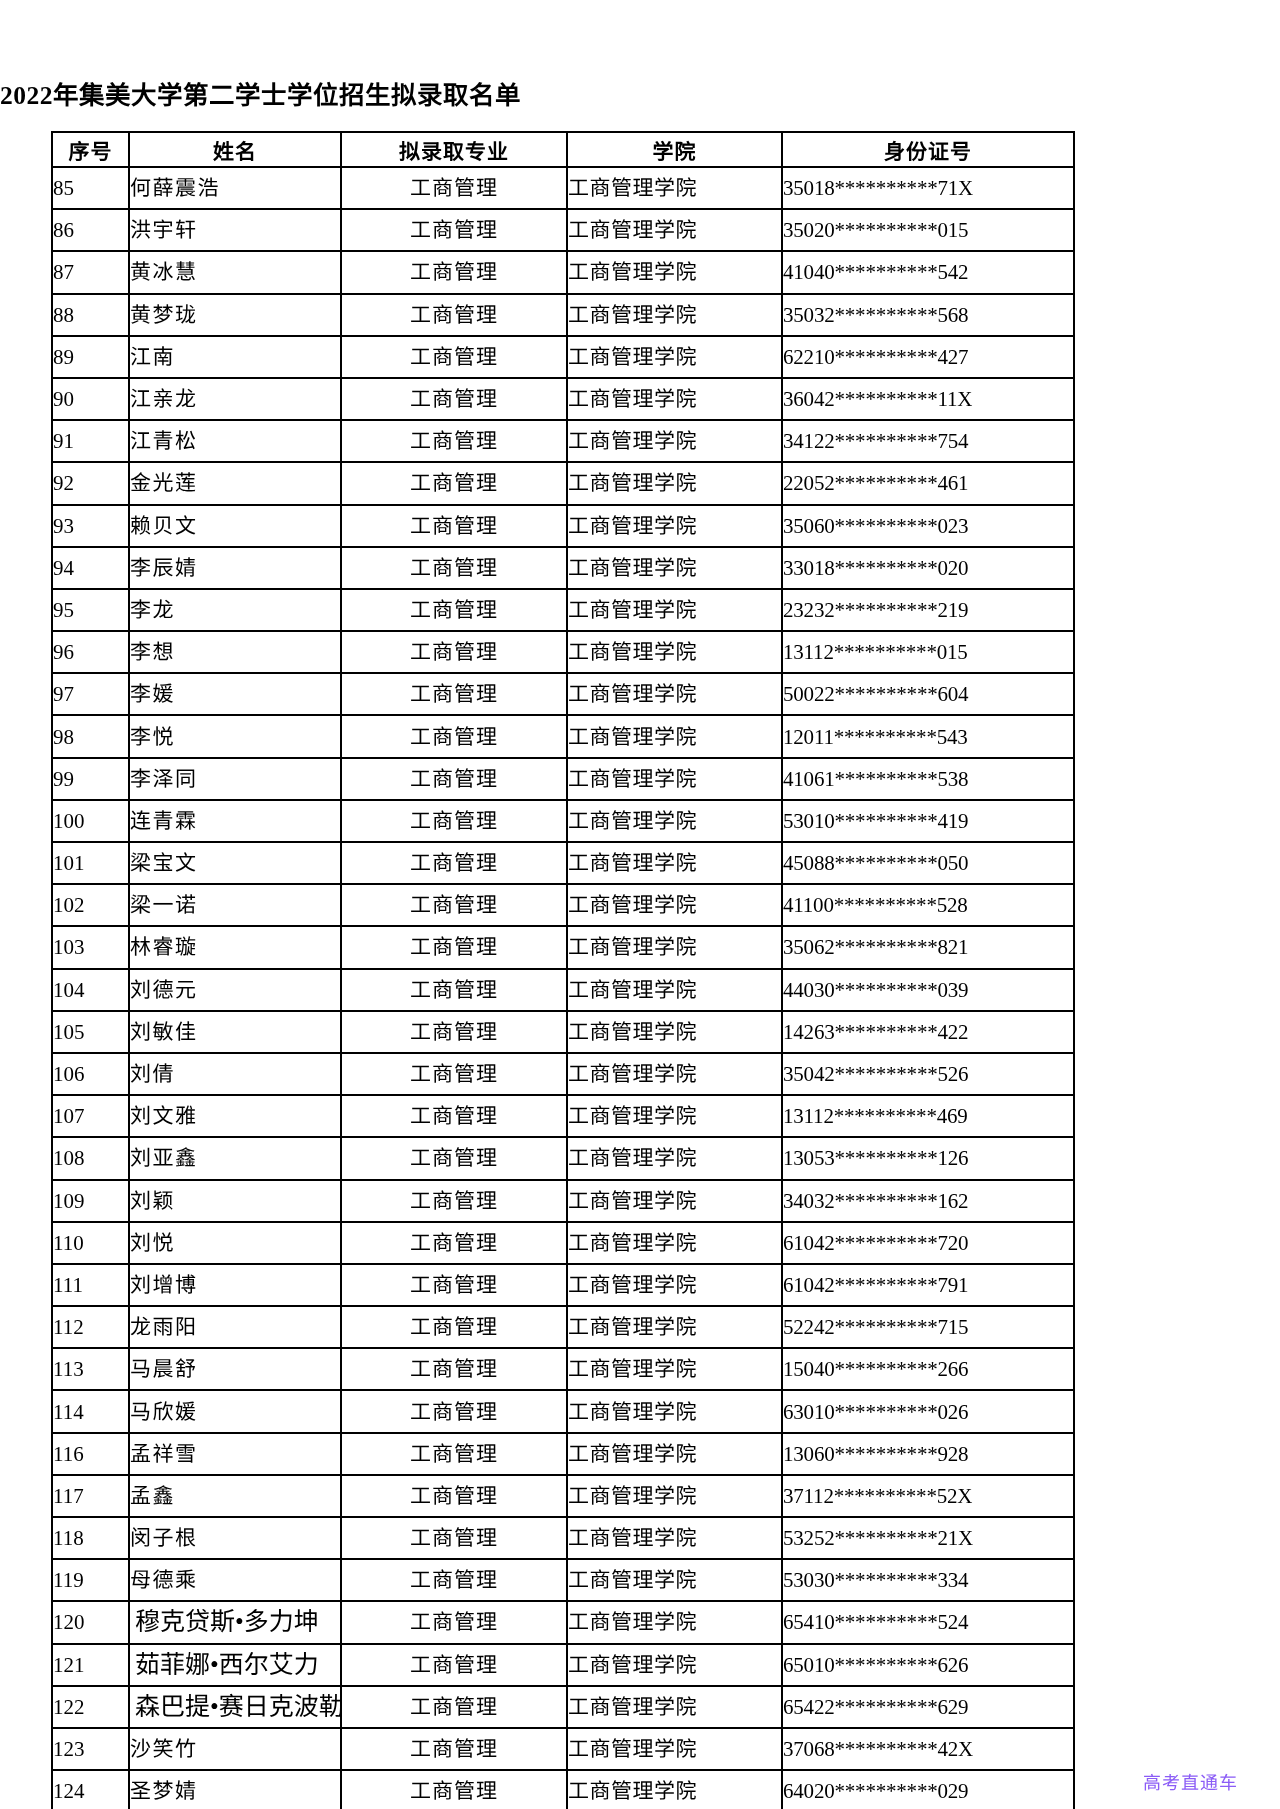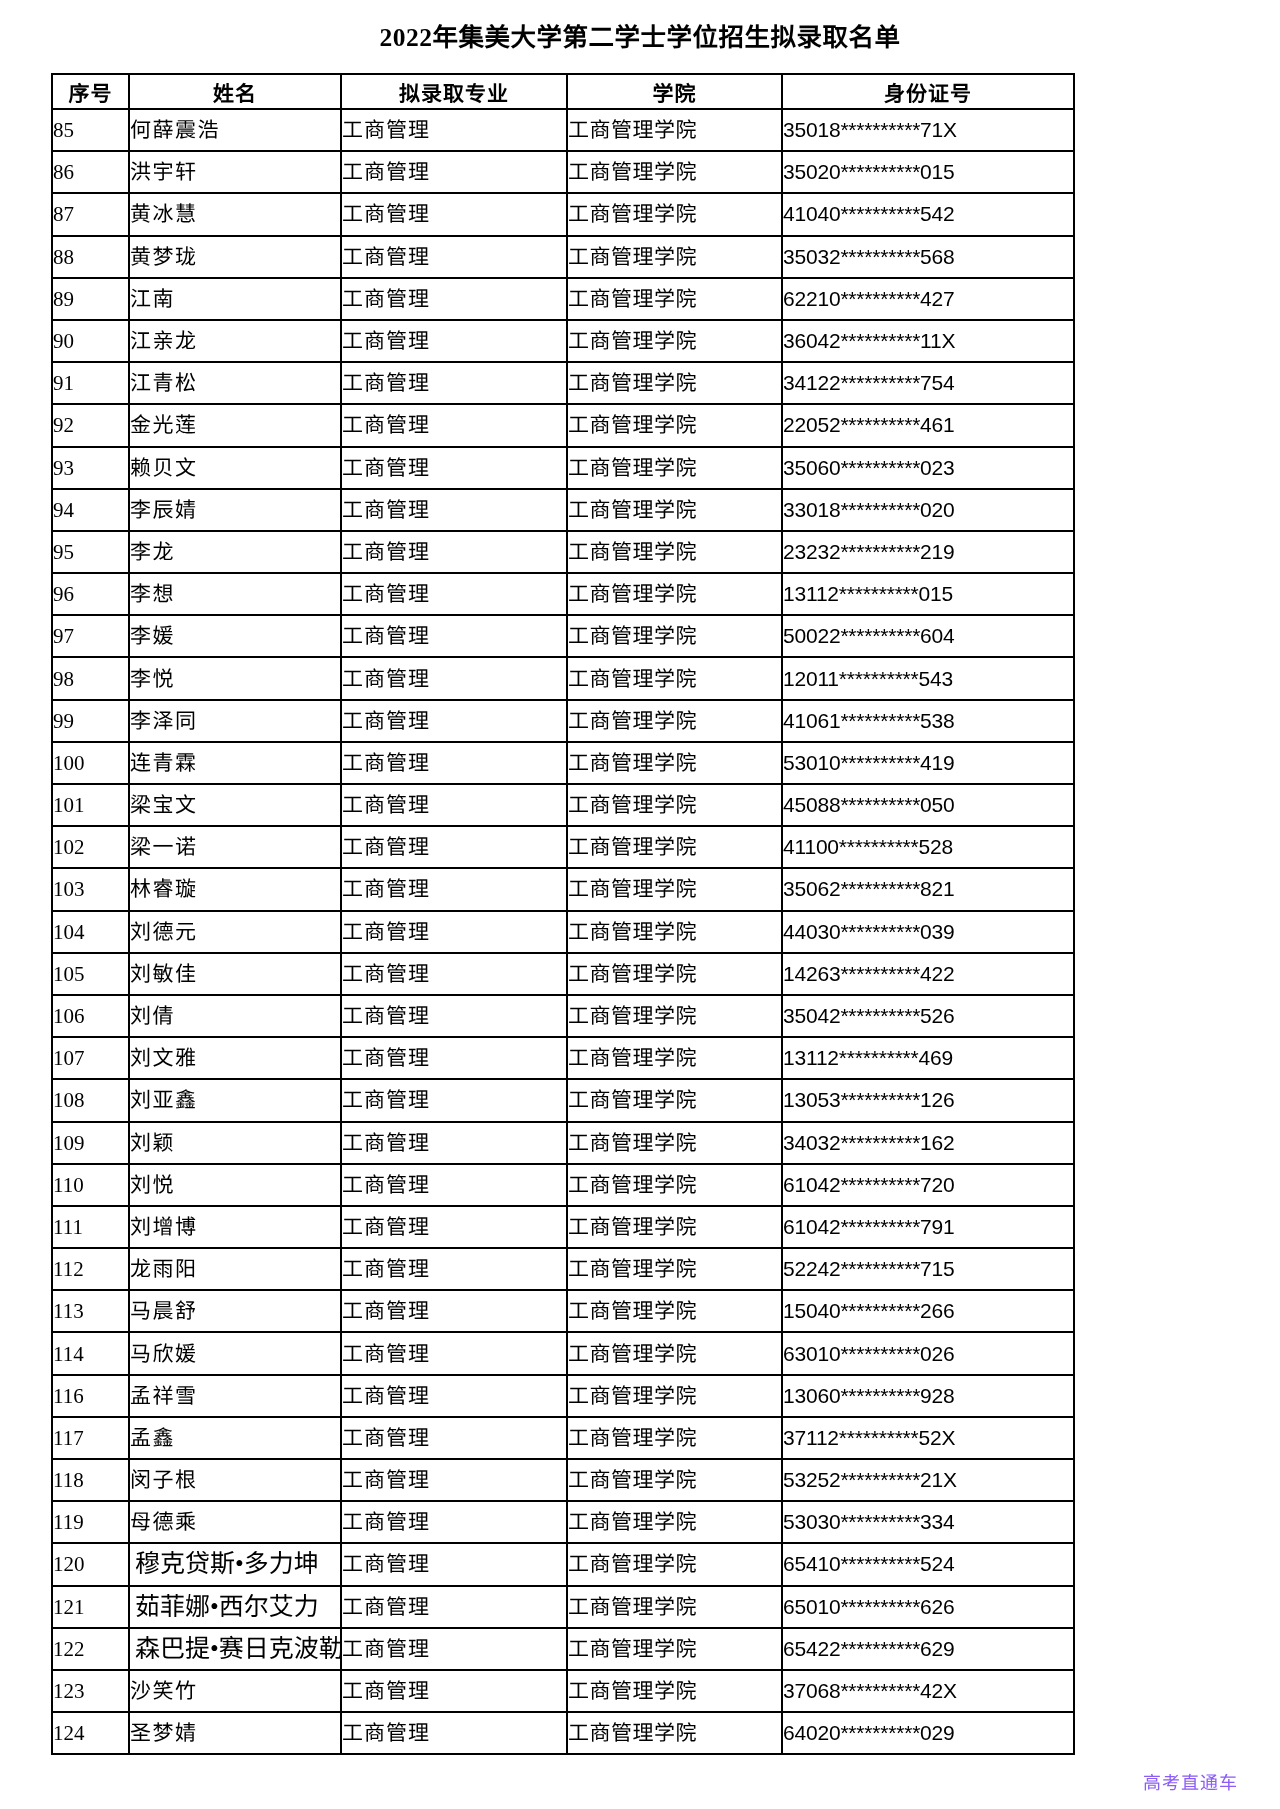--- a/index.html
+++ b/index.html
@@ -19,25 +19,24 @@
 
   .page {
     width: 1280px;
     height: 1809px;
     position: relative;
     box-sizing: border-box;
   }
 
   
   .doc-title {
-    text-align: center;
     font-size: 25.5px;
     font-weight: bold;
     letter-spacing: 0.5px;
-    padding-top: 24px;
+    padding-top: 82px;
     padding-bottom: 0px;
     line-height: 1.1;
     font-family: "Liberation Serif", "DejaVu Serif", serif;
     white-space: nowrap;
   }
 
   
   .table-wrap {
     margin-top: 21px;
     padding-left: 51px;
@@ -97,34 +96,34 @@
     padding-left: 10px;
     letter-spacing: 1.5px;
     margin-left: 30px;
   }
   td.name.long {
     letter-spacing: 0px;
     font-size: 25px;
     padding-left: 5px;
   }
   td.major {
-    text-align: left;
+    text-align: center;
     padding-left: 10px;
     letter-spacing: 1px;
     border-radius: 10px;
   }
   td.college {
     text-align: left;
     padding-left: 10px;
     letter-spacing: 0.5px;
   }
   td.idnum {
     text-align: left;
     padding-left: 7px;
-    font-family: Liberation Sans, sans-serif;
+    font-family: Liberation Serif, serif;
     font-size: 21.5px;
     letter-spacing: -0.2px;
   }
 
   
   .watermark {
     position: absolute;
     right: 42px;
     bottom: 15px;
     font-size: 18px;

